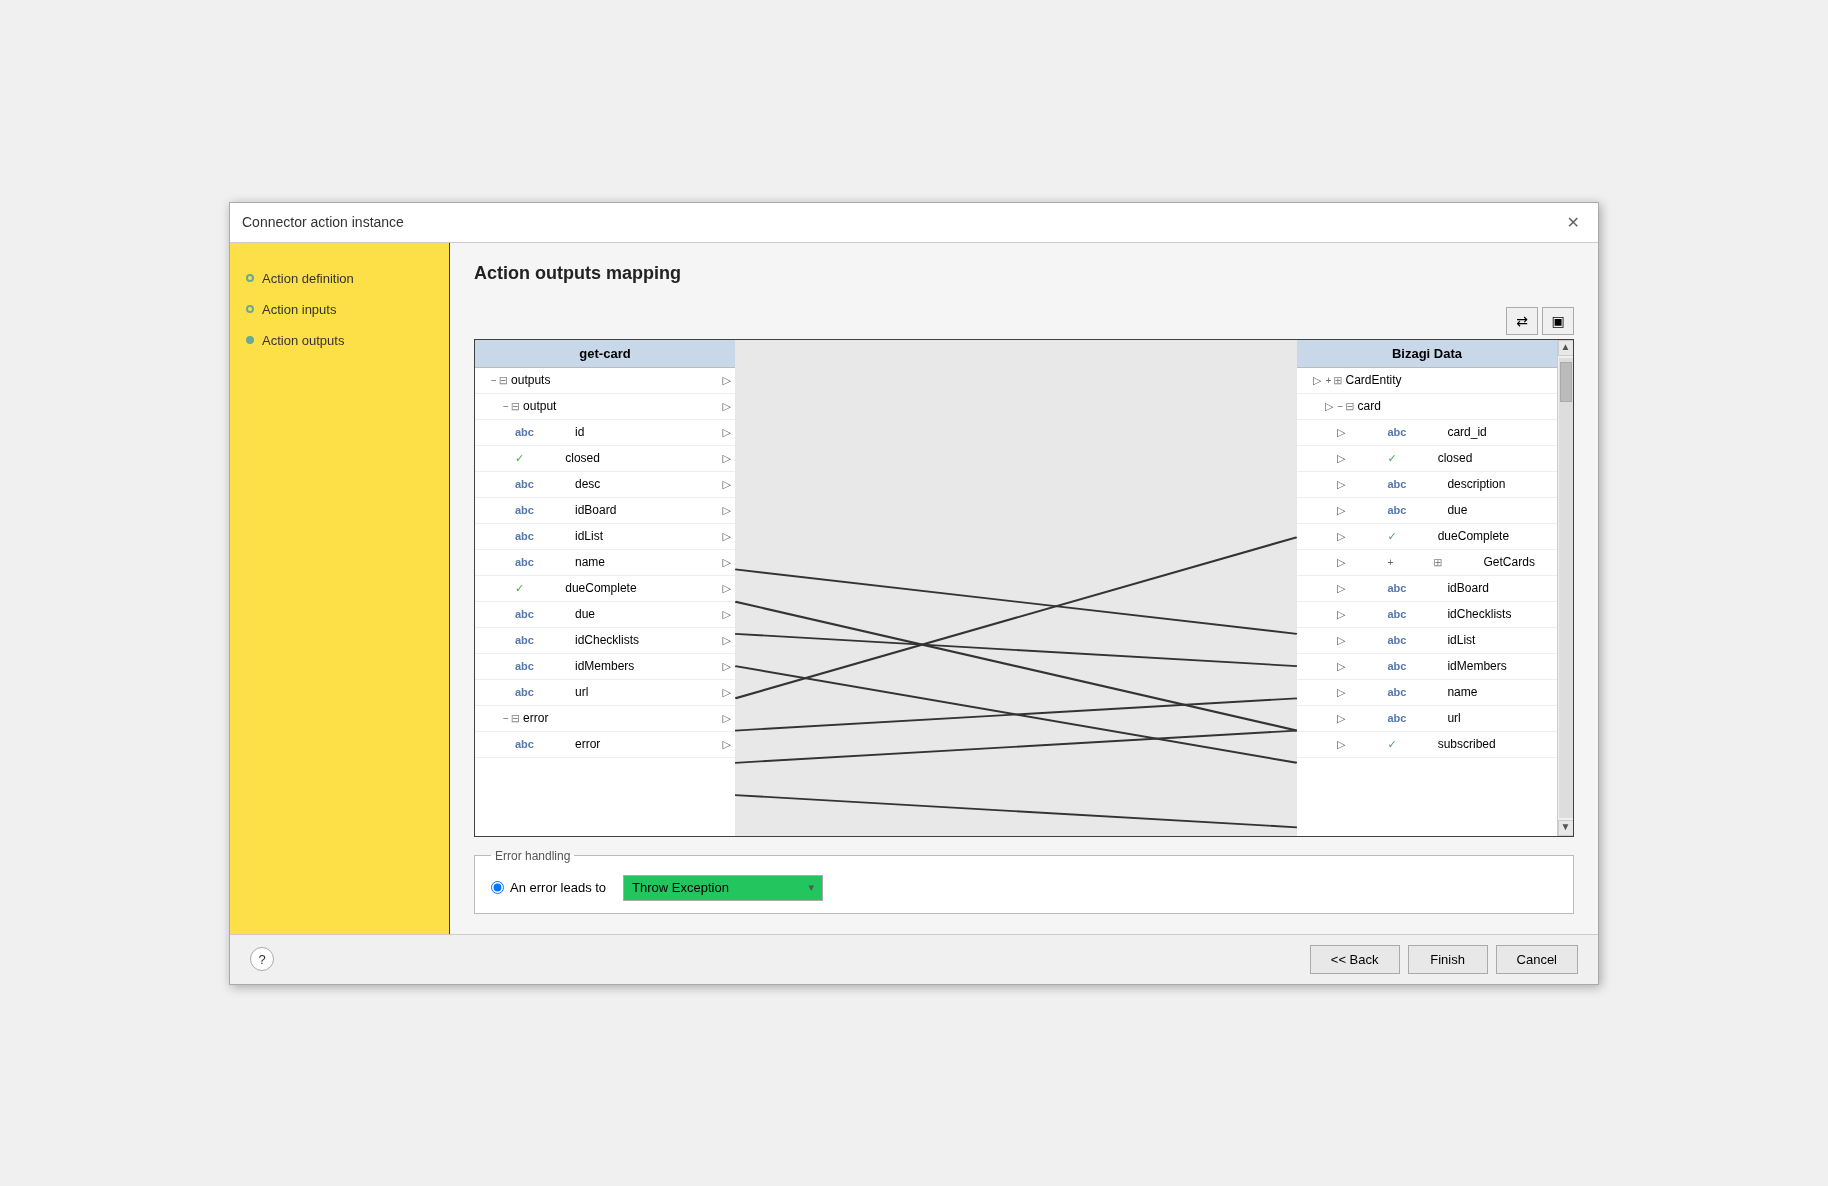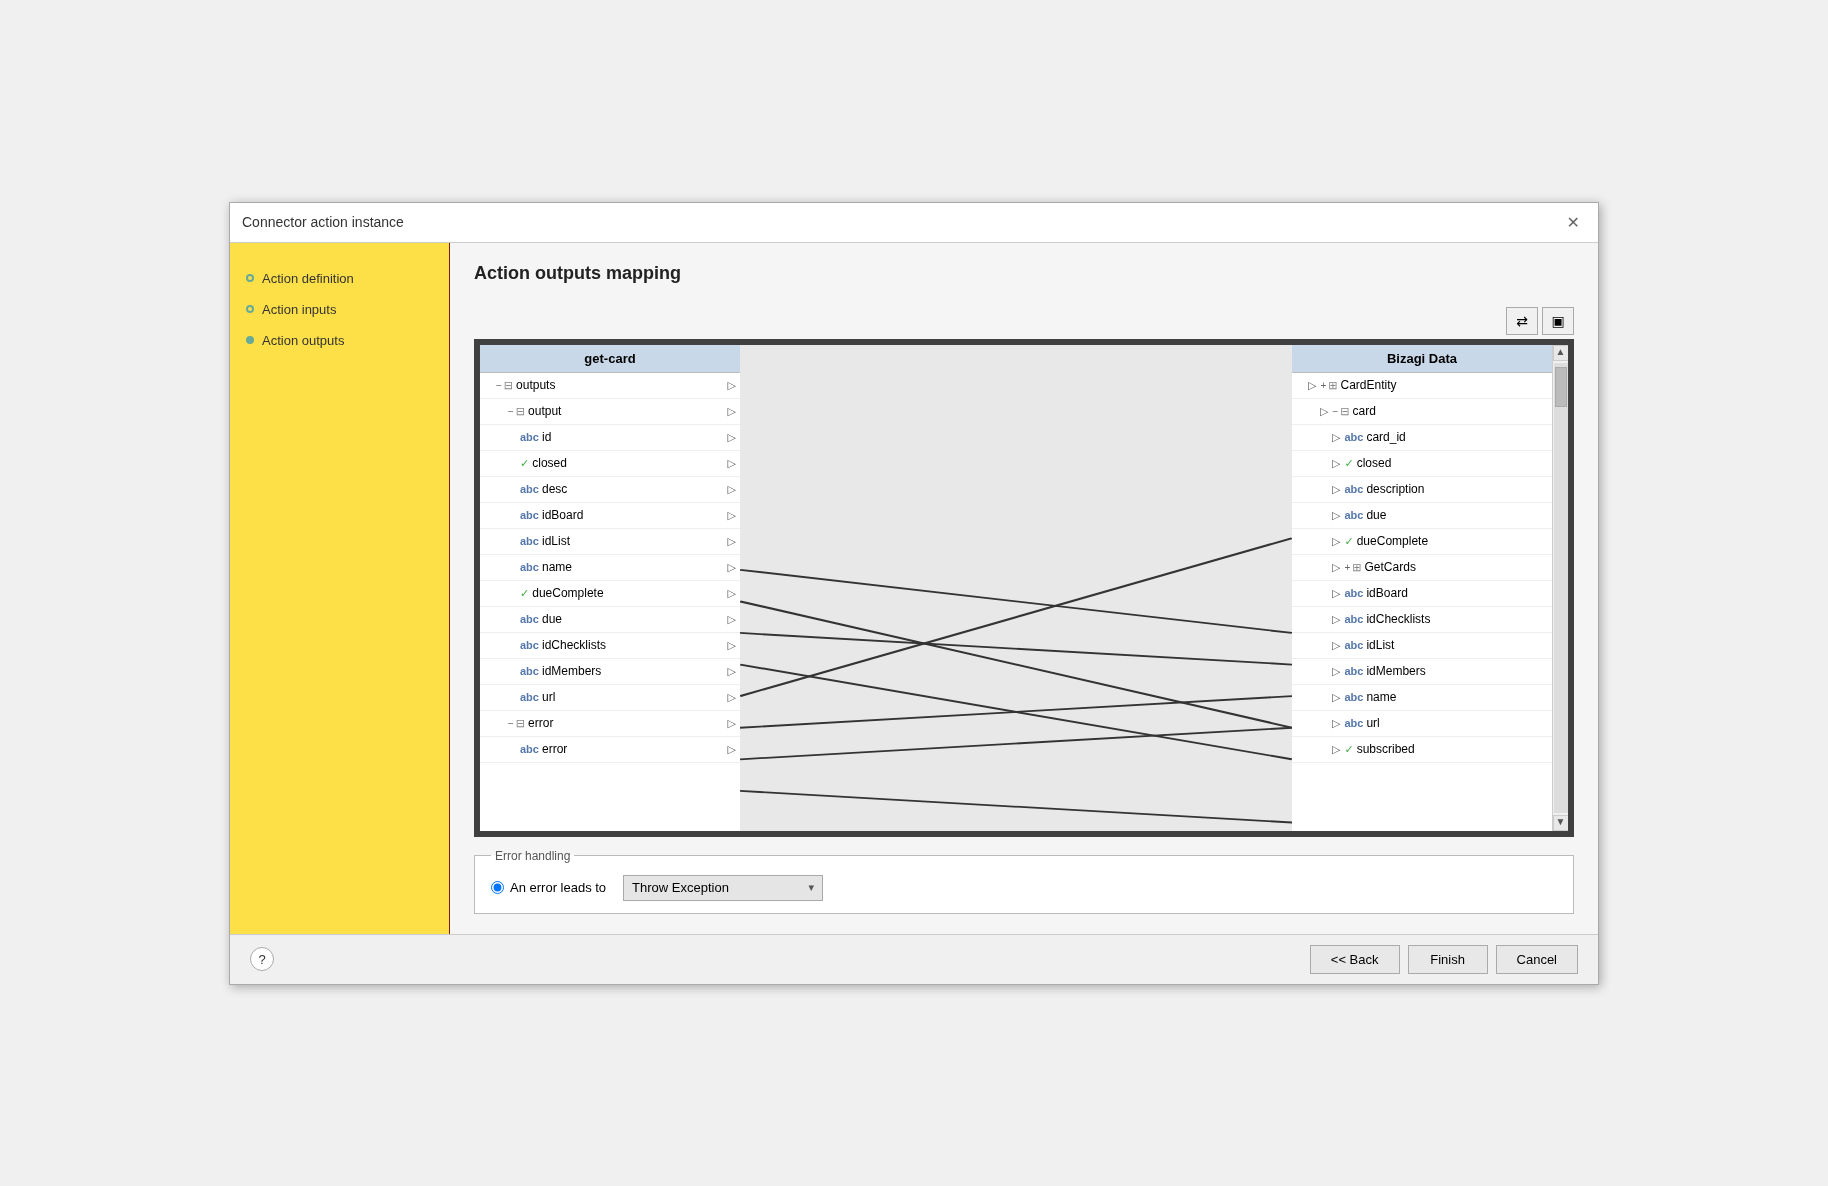--- a/index.html
+++ b/index.html
@@ -97,21 +97,21 @@
       border: 1px solid #aaa;
       background: #f0f0f0;
       cursor: pointer;
       display: flex;
       align-items: center;
       justify-content: center;
       font-size: 14px;
     }
     .mapping-area {
       flex: 1;
-      border: 6px solid #404040;
+      border: 1px solid #404040;
       background: #fff;
       display: flex;
       overflow: hidden;
       position: relative;
     }
     .mapping-scroll {
       flex: 1;
       overflow: auto;
       display: flex;
     }
@@ -162,21 +162,21 @@
       color: #555;
       font-size: 11px;
     }
     .tree-row .arrow-in {
       margin-right: 4px;
       color: #555;
       font-size: 11px;
     }
     .indent-1 { padding-left: 16px; }
     .indent-2 { padding-left: 28px; }
-    .indent-3 { padding-left: 40px; }
+    .indent-3 { padding-left: 40px; gap: 38px; }
     .connector-area {
       flex: 1;
       background: #e8e8e8;
       position: relative;
       min-width: 180px;
     }
     .connector-area svg {
       width: 100%;
       height: 100%;
       position: absolute;
@@ -238,21 +238,21 @@
       display: flex;
       align-items: center;
       gap: 6px;
       font-size: 13px;
       cursor: pointer;
     }
     .error-dropdown {
       display: flex;
       align-items: center;
       border: 1px solid #aaa;
-      background: #e5e5e5;
+      background: #22c55e;
       height: 26px;
       padding: 0 8px;
       font-size: 13px;
       min-width: 200px;
     }
     .error-dropdown .dd-text { flex: 1; }
     .error-dropdown .dd-arrow { font-size: 11px; color: #555; }
     .dialog-footer {
       background: #f0f0f0;
       border-top: 1px solid #ccc;

